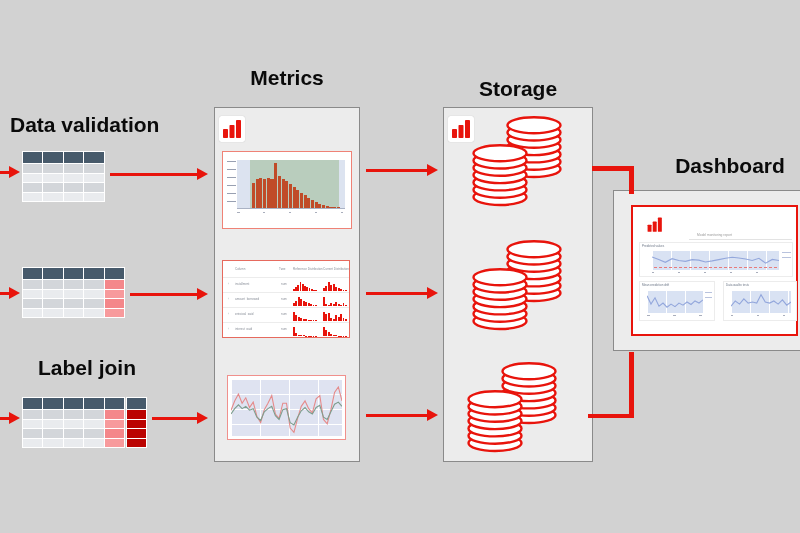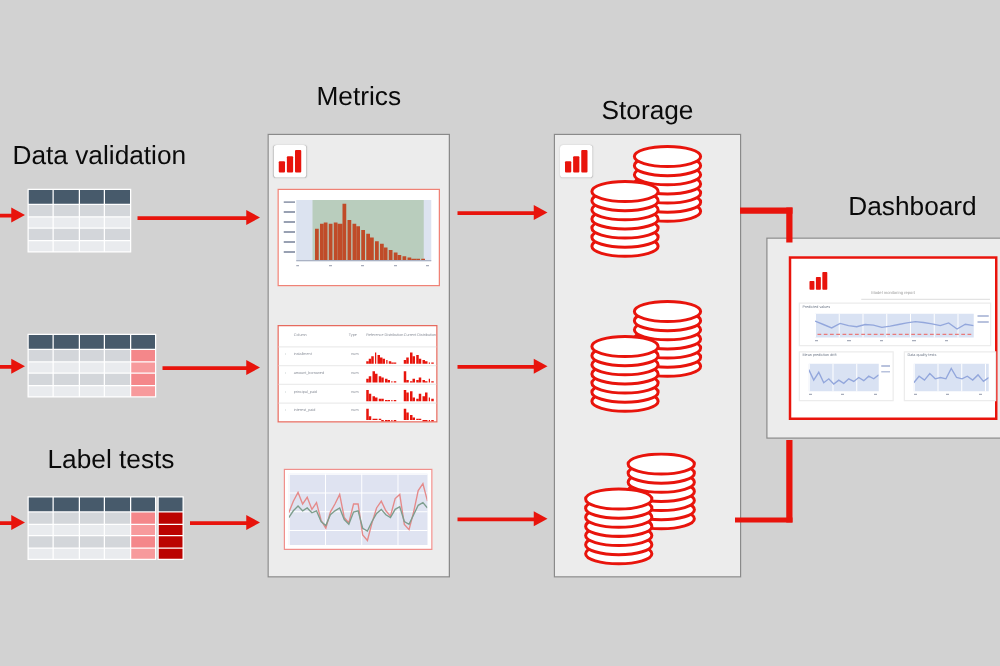--- a/index.html
+++ b/index.html
@@ -1,19 +1,19 @@
 <!DOCTYPE html>
 <html><head>
 <meta charset="utf-8">
 <style>
   html,body{margin:0;padding:0;width:800px;height:533px;overflow:hidden;
     background:#d2d2d2;font-family:"Liberation Sans",sans-serif;}
   #stage{position:relative;width:800px;height:533px;}
 
-  .h1{position:absolute;font-size:21px;font-weight:400;color:#0a0a0a;white-space:nowrap;}
+  .h1{position:absolute;font-size:21px;font-weight:700;color:#0a0a0a;white-space:nowrap;}
   .hc{text-align:center;}
 
   
   .panel{position:absolute;background:#ececec;border:1.5px solid #8a8a8a;box-sizing:border-box;}
 
   
   .dtable{position:absolute;display:grid;gap:1px;background:#fff;padding:1px;}
   .dtable div{min-width:0;min-height:0;}
   .th{background:#475a6b;}
   .trA{background:#d3d6da;} .trB{background:#e9ebee;}
@@ -132,21 +132,21 @@
       <div class="trA"></div>
       <div class="trA"></div>
       <div class="tpA"></div>
       <div class="trB"></div>
       <div class="trB"></div>
       <div class="trB"></div>
       <div class="trB"></div>
       <div class="tpB"></div>
     </div>
 
-  <div class="h1" style="left:38px;top:356px;">Label tests</div>
+  <div class="h1" style="left:38px;top:356px;">Label join</div>
   <div class="dtable" style="left: 22px; top: 397px; grid-template-columns: repeat(5, 19.4px); grid-template-rows: 11px repeat(4, 8.6px);">
       <div class="th"></div>
       <div class="th"></div>
       <div class="th"></div>
       <div class="th"></div>
       <div class="th"></div>
       <div class="trA"></div>
       <div class="trA"></div>
       <div class="trA"></div>
       <div class="trA"></div>

